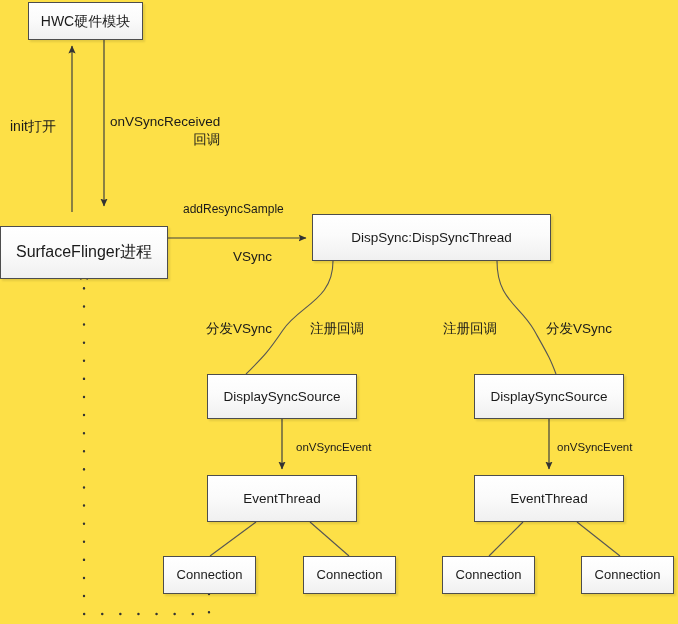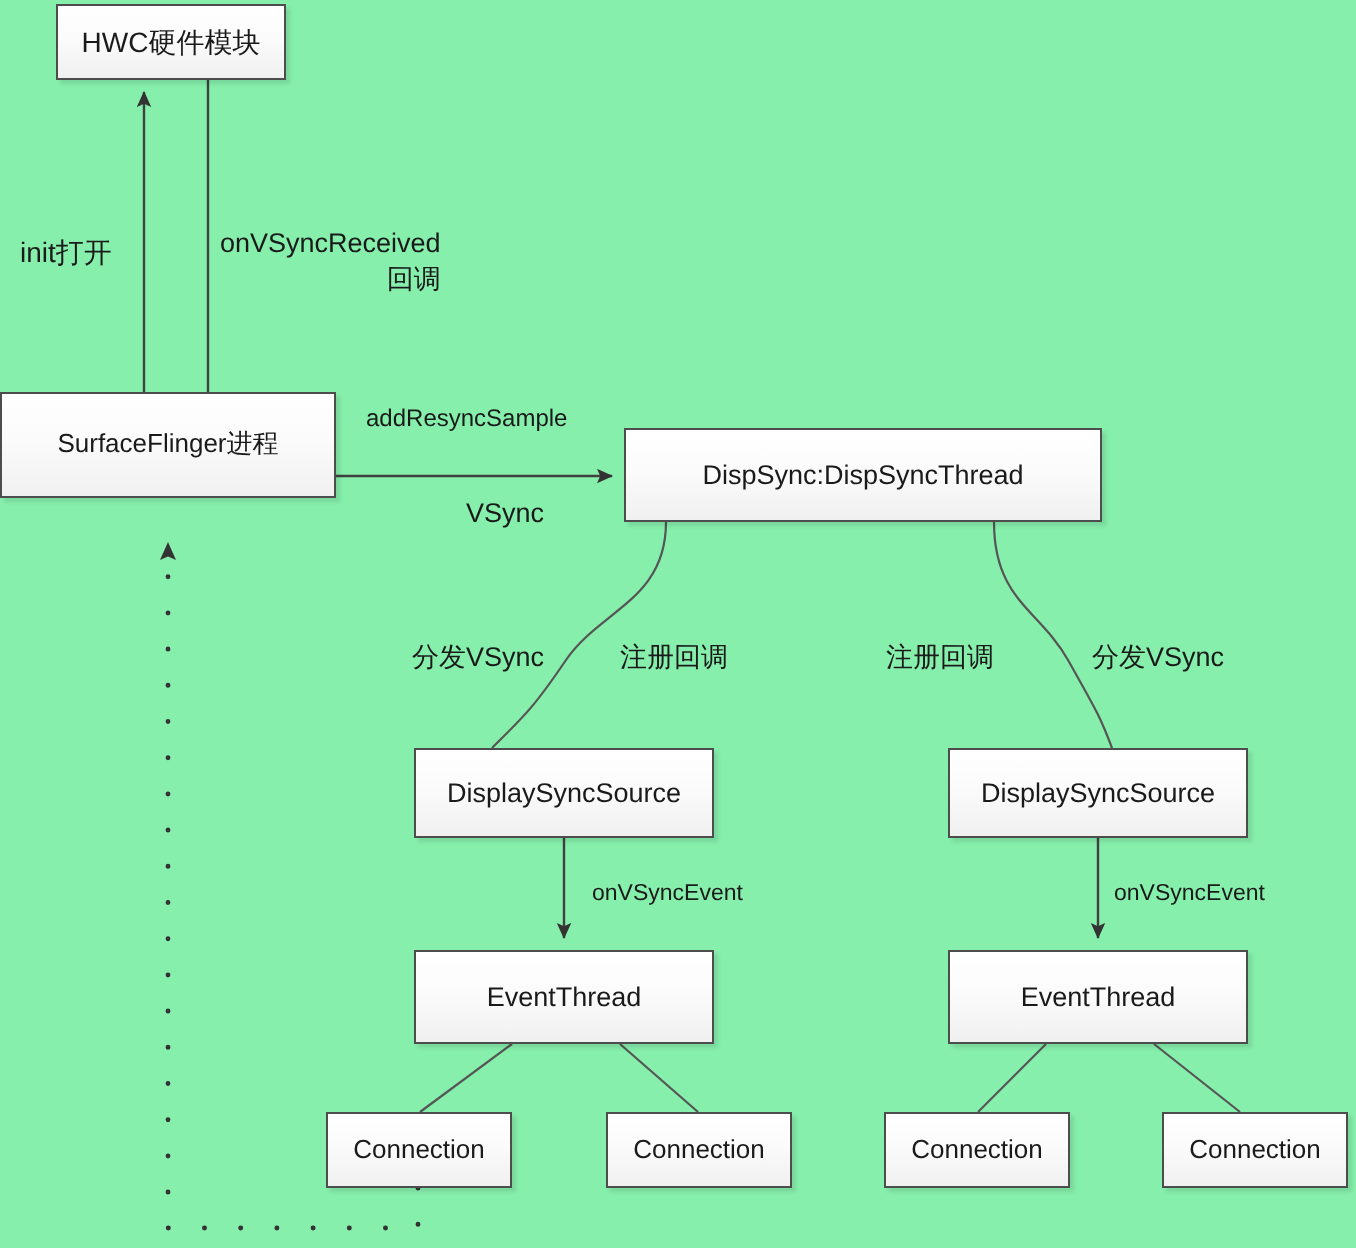--- a/index.html
+++ b/index.html
@@ -8,21 +8,21 @@
     background: #ffffff;
   }
   body {
     font-family: "Liberation Sans", "DejaVu Sans", sans-serif;
     color: #1a1a1a;
   }
   #canvas {
     position: relative;
     width: 678px;
     height: 624px;
-    background: #86efac;
+    background: #fde047;
     overflow: hidden;
   }
   #edge-layer {
     position: absolute;
     left: 0;
     top: 0;
     width: 678px;
     height: 624px;
     pointer-events: none;
   }
@@ -111,21 +111,21 @@
 
     <g>
       <path d="M209,594 L209,614 L84,614 L84,272" stroke="#333333" stroke-width="2.4" fill="none" stroke-linecap="round" stroke-dasharray="0.1 18" marker-end="url(#arrowhead-dot)"></path>
     </g>
   </svg>
 
   <div class="node" style="left:28px; top:2px; width:115px; height:38px; font-size:14px;">
     <span class="node-label">HWC硬件模块</span>
   </div>
 
-  <div class="node" style="left:0px; top:196px; width:168px; height:53px; font-size:13px;">
+  <div class="node" style="left:0px; top:226px; width:168px; height:53px; font-size:16px;">
     <span class="node-label">SurfaceFlinger进程</span>
   </div>
 
   <div class="node" style="left:312px; top:214px; width:239px; height:47px; font-size:13.5px;">
     <span class="node-label">DispSync:DispSyncThread</span>
   </div>
 
   <div class="node" style="left:207px; top:374px; width:150px; height:45px; font-size:13.5px;">
     <span class="node-label">DisplaySyncSource</span>
   </div>

